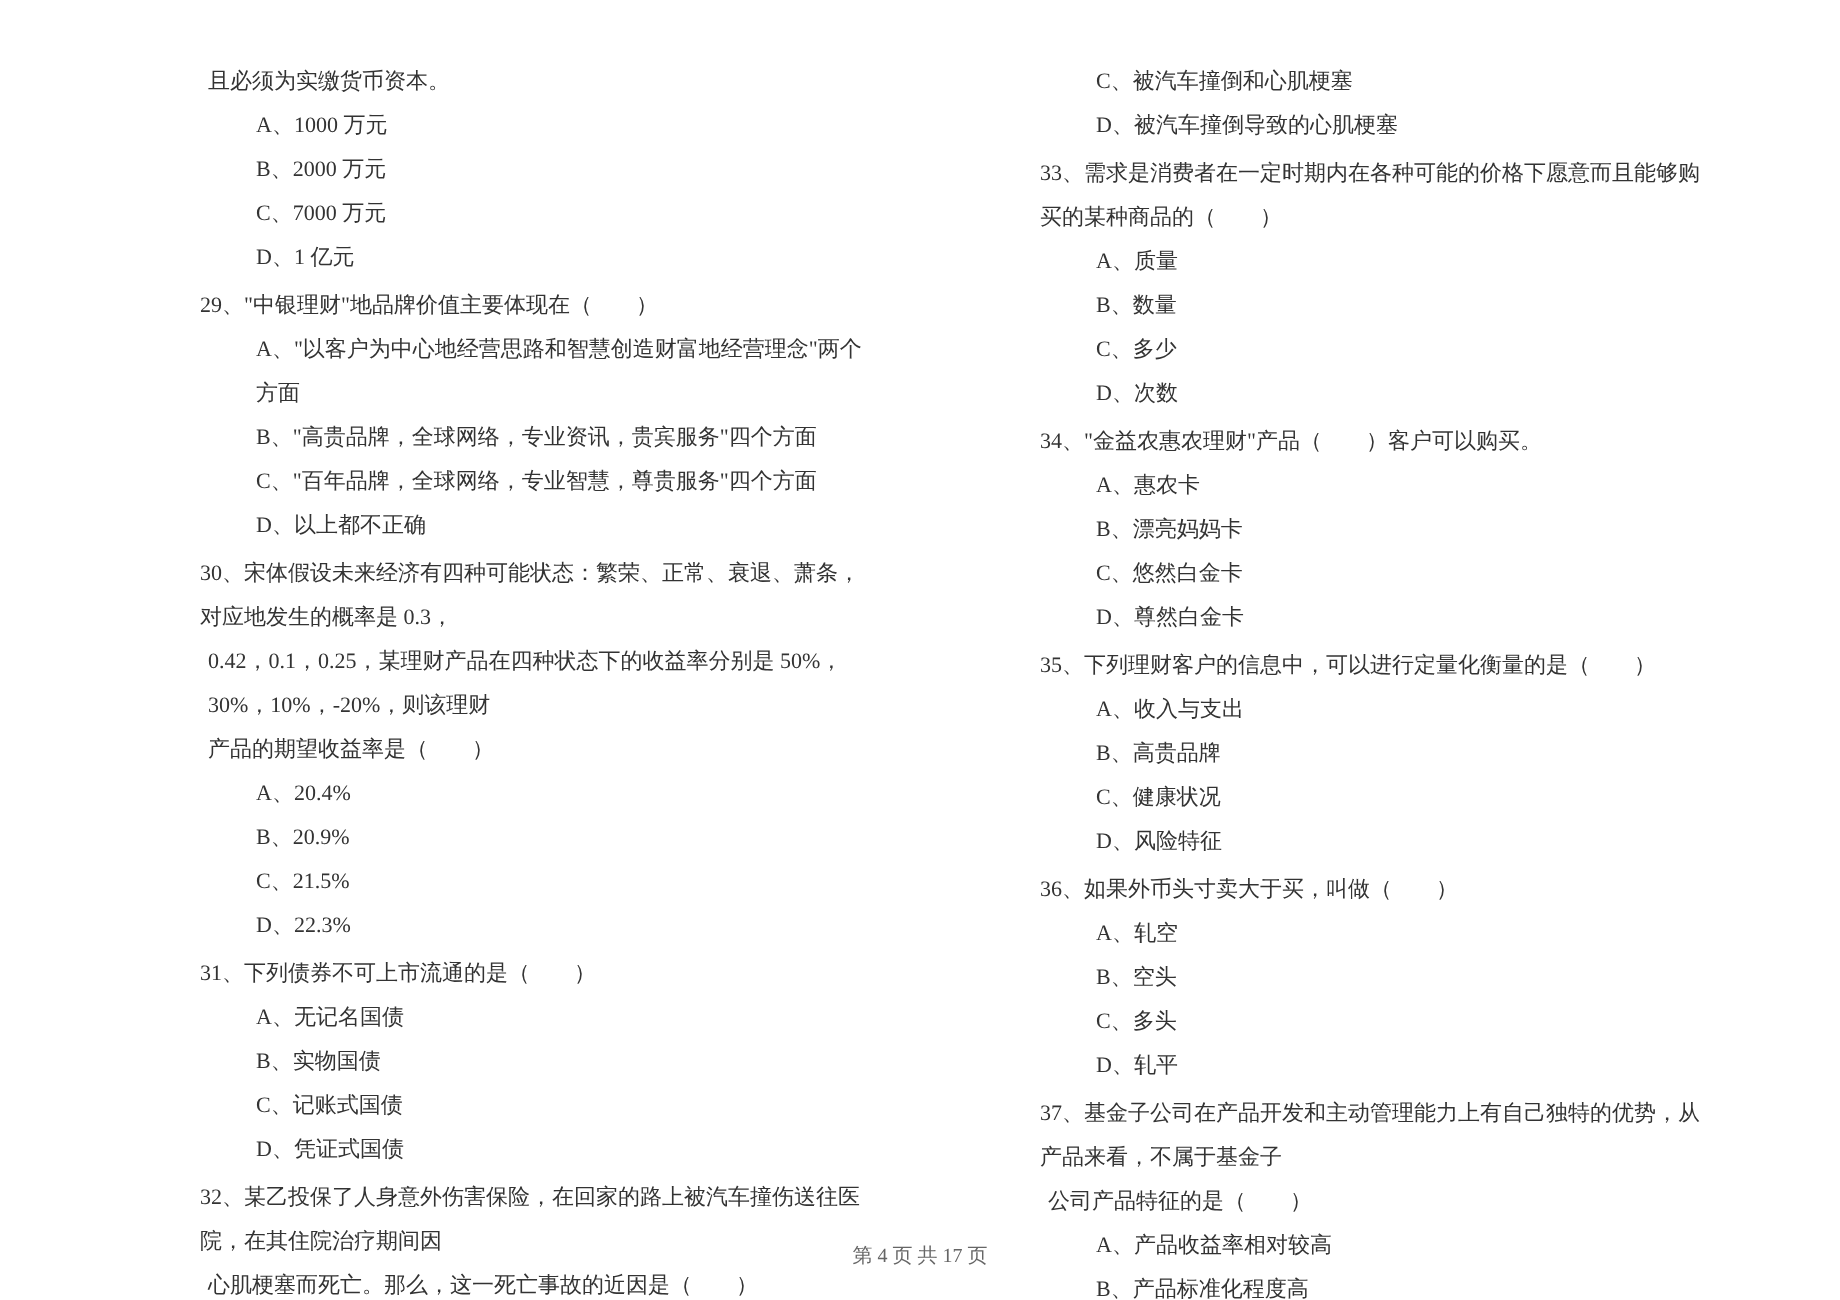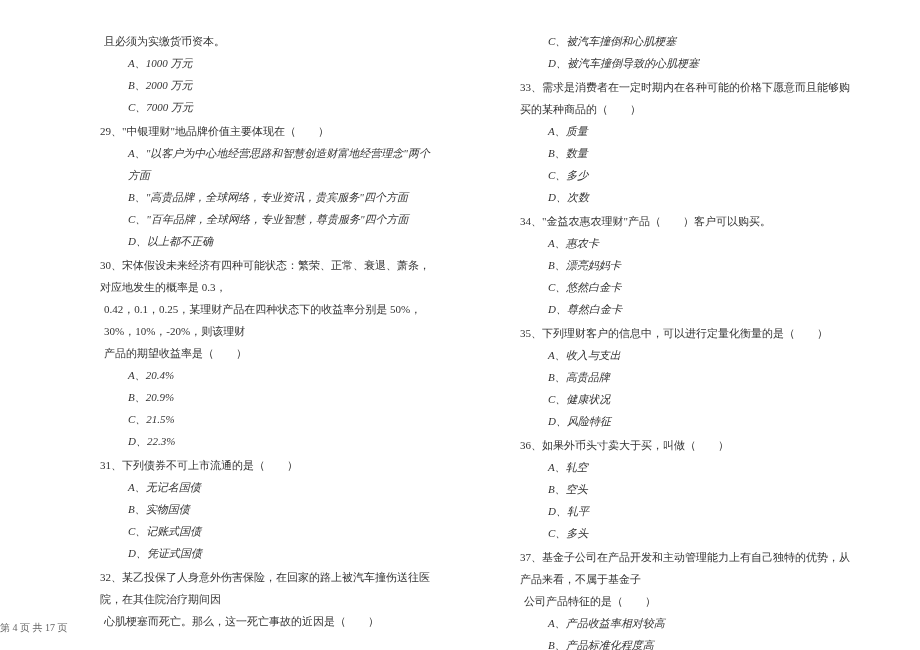--- a/index.html
+++ b/index.html
@@ -26,44 +26,44 @@
       flex: 1;
       line-height: 2.0;
     }
     .question {
       margin-left: 0;
       margin-top: 2px;
     }
     .option {
       margin-left: 28px;
       margin-top: 0;
-      font-style: italic;
     }
     .continuation-text {
       margin-left: 4px;
     }
     .footer {
       position: absolute;
       bottom: 15px;
       left: 0;
       right: 0;
-      text-align: left;
+      text-align: center;
       font-size: 10px;
       color: #666;
     }
   </style>
 </head>
 <body>
 
 <div class="page">
   <div class="column">
     <div class="continuation-text">且必须为实缴货币资本。</div>
     <div class="option">A、1000 万元</div>
     <div class="option">B、2000 万元</div>
     <div class="option">C、7000 万元</div>
+    <div class="option">D、1 亿元</div>
 
     <div class="question">29、"中银理财"地品牌价值主要体现在（　　）</div>
     <div class="option">A、"以客户为中心地经营思路和智慧创造财富地经营理念"两个方面</div>
     <div class="option">B、"高贵品牌，全球网络，专业资讯，贵宾服务"四个方面</div>
     <div class="option">C、"百年品牌，全球网络，专业智慧，尊贵服务"四个方面</div>
     <div class="option">D、以上都不正确</div>
 
     <div class="question">30、宋体假设未来经济有四种可能状态：繁荣、正常、衰退、萧条，对应地发生的概率是 0.3，</div>
     <div class="continuation-text">0.42，0.1，0.25，某理财产品在四种状态下的收益率分别是 50%，30%，10%，-20%，则该理财</div>
     <div class="continuation-text">产品的期望收益率是（　　）</div>
@@ -101,22 +101,22 @@
 
     <div class="question">35、下列理财客户的信息中，可以进行定量化衡量的是（　　）</div>
     <div class="option">A、收入与支出</div>
     <div class="option">B、高贵品牌</div>
     <div class="option">C、健康状况</div>
     <div class="option">D、风险特征</div>
 
     <div class="question">36、如果外币头寸卖大于买，叫做（　　）</div>
     <div class="option">A、轧空</div>
     <div class="option">B、空头</div>
+    <div class="option">C、多头</div>
     <div class="option">D、轧平</div>
-    <div class="option">C、多头</div>
 
     <div class="question">37、基金子公司在产品开发和主动管理能力上有自己独特的优势，从产品来看，不属于基金子</div>
     <div class="continuation-text">公司产品特征的是（　　）</div>
     <div class="option">A、产品收益率相对较高</div>
     <div class="option">B、产品标准化程度高</div>
   </div>
 </div>
 
 <div class="footer">第 4 页 共 17 页</div>
 

